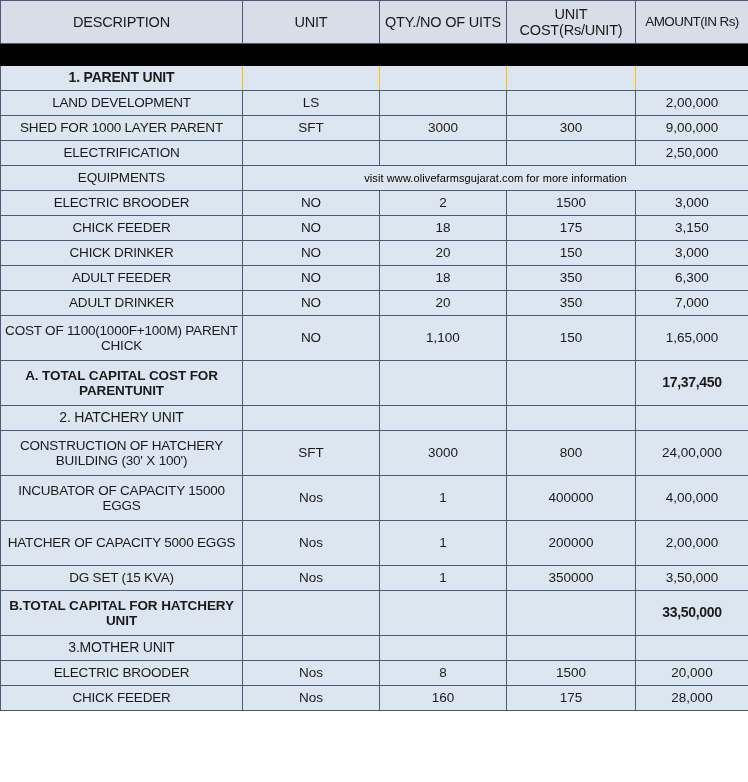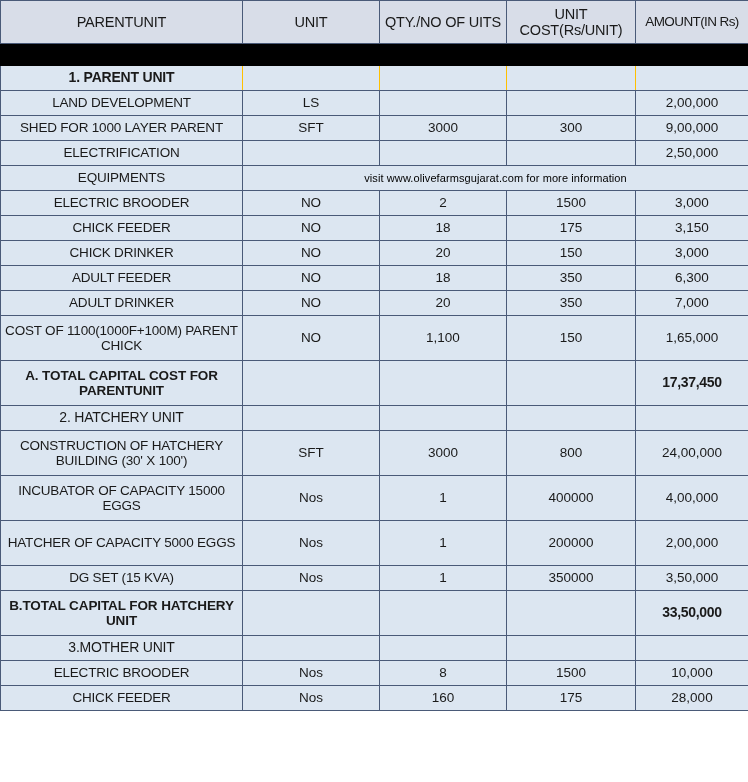--- a/index.html
+++ b/index.html
@@ -126,21 +126,21 @@
 <table class="sheet">
   <colgroup>
     <col class="c-desc">
       <col class="c-unit">
       <col class="c-qty">
       <col class="c-cost">
       <col class="c-amount">
   </colgroup>
   <thead>
     <tr class="header-row">
-      <th>PARENTUNIT</th>
+      <th>DESCRIPTION</th>
       <th>UNIT</th>
       <th>QTY./NO OF UITS</th>
       <th>UNIT COST(Rs/UNIT)</th>
       <th class="amount-h">AMOUNT(IN Rs)</th>
     </tr>
   </thead>
   <tbody id="sheet-body">
       <tr class="banner-row">
         <td colspan="5">CAPITAL EXPENSE</td>
       </tr>
@@ -272,21 +272,21 @@
         <td class="section-fill"></td>
         <td class="section-fill"></td>
         <td class="section-fill"></td>
         <td class="section-fill"></td>
       </tr>
       <tr>
         <td class="desc">ELECTRIC BROODER</td>
         <td class="val">Nos</td>
         <td class="val">8</td>
         <td class="val">1500</td>
-        <td class="val">10,000</td>
+        <td class="val">20,000</td>
       </tr>
       <tr>
         <td class="desc">CHICK FEEDER</td>
         <td class="val">Nos</td>
         <td class="val">160</td>
         <td class="val">175</td>
         <td class="val">28,000</td>
       </tr>
     </tbody>
 </table>

